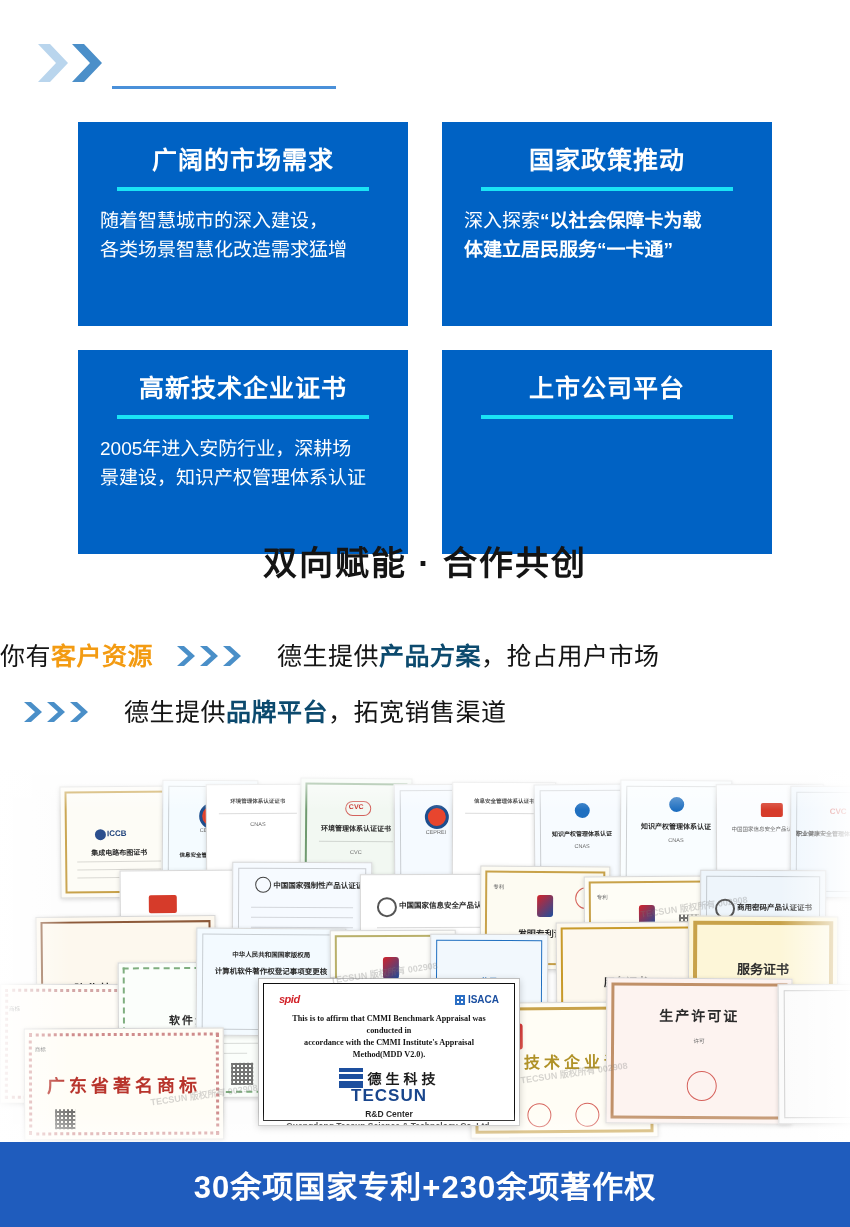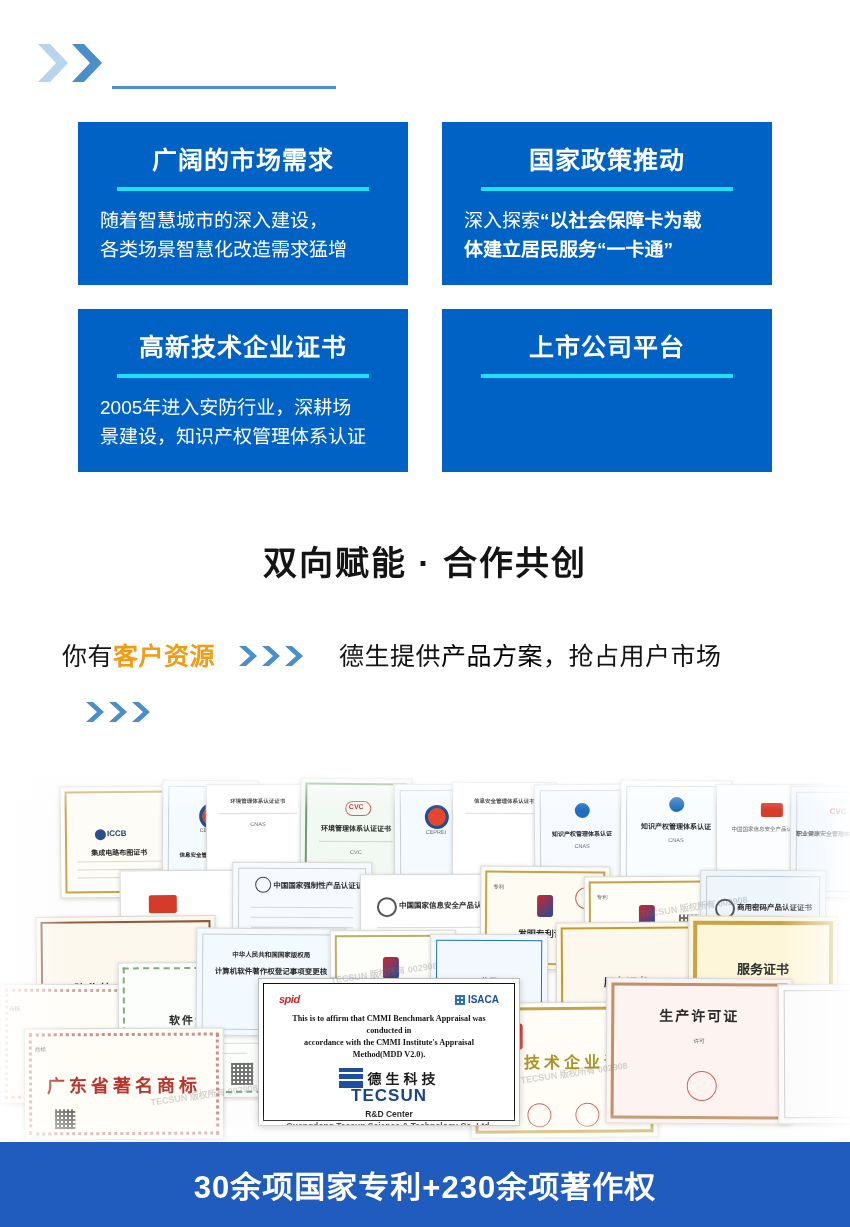--- a/index.html
+++ b/index.html
@@ -59,21 +59,21 @@
     position: absolute;
     left: 78px; top: 122px;
     width: 694px;
     display: grid;
     grid-template-columns: 330px 330px;
     grid-column-gap: 34px;
     grid-row-gap: 24px;
   }
   .card {
     background: #0062c4;
-    height: 163px;
+    height: 204px;
     box-sizing: border-box;
     padding: 22px 20px 18px 20px;
     display: flex;
     flex-direction: column;
     align-items: center;
   }
   .card-title {
     font-size: 25px;
     font-weight: bold;
     color: #ffffff;
@@ -117,21 +117,20 @@
   .value-rows {
     position: absolute;
     left: 0; top: 628px;
     width: 850px;
   }
   .value-row {
     position: relative;
     height: 56px;
     display: flex;
     align-items: center;
-    padding-left: 62px;
   }
   .vr-left {
     font-size: 25px;
     line-height: 34px;
     color: #141414;
     white-space: nowrap;
     letter-spacing: 0.5px;
   }
   .vr-left .hl {
     color: #f39b12;
@@ -143,21 +142,21 @@
     margin: 0 26px 0 22px;
   }
   .vr-arrows svg { display: block; }
   .vr-right {
     font-size: 25px;
     line-height: 34px;
     color: #141414;
     white-space: nowrap;
     letter-spacing: 0.5px;
   }
-  .vr-right .hl { font-weight: normal; color: #000000; }
+  .vr-right .hl { font-weight: bold; color: #0c4a6e; }
 
   
   .collage {
     position: absolute;
     left: 0; top: 770px;
     width: 850px; height: 372px;
     overflow: hidden;
     background: #fdfdfd;
   }
   .collage::after {
@@ -380,20 +379,21 @@
   </div>
 
   <div class="value-row">
     <span class="vr-arrows">
       <svg width="76" height="26" viewBox="0 0 76 26">
         <path d="M2 3 L13 13 L2 23 L9 23 L20 13 L9 3 Z" fill="#4a8fc8"></path>
         <path d="M25 3 L36 13 L25 23 L32 23 L43 13 L32 3 Z" fill="#4a8fc8"></path>
         <path d="M48 3 L59 13 L48 23 L55 23 L66 13 L55 3 Z" fill="#4a8fc8"></path>
       </svg>
     </span>
+    <span class="vr-right"><span>德生提供</span><span class="hl">品牌平台</span><span>，拓宽销售渠道</span></span>
   </div>
 
 </div>
 
 <div class="collage">
 
   <div class="cert" style="left:60px;  top:16px;  width:118px; height:112px; transform:rotate(-0.6deg); background:#fdfcf6;">
     <div class="goldframe"></div>
     <div class="logo-dot" style="left:34px; top:42px; width:11px; height:11px; background:#2b4f8e;"></div>
     <div class="ct" style="top:42px; left:46px; text-align:left; font-size:8px; color:#1b3f7a;">ICCB</div>

